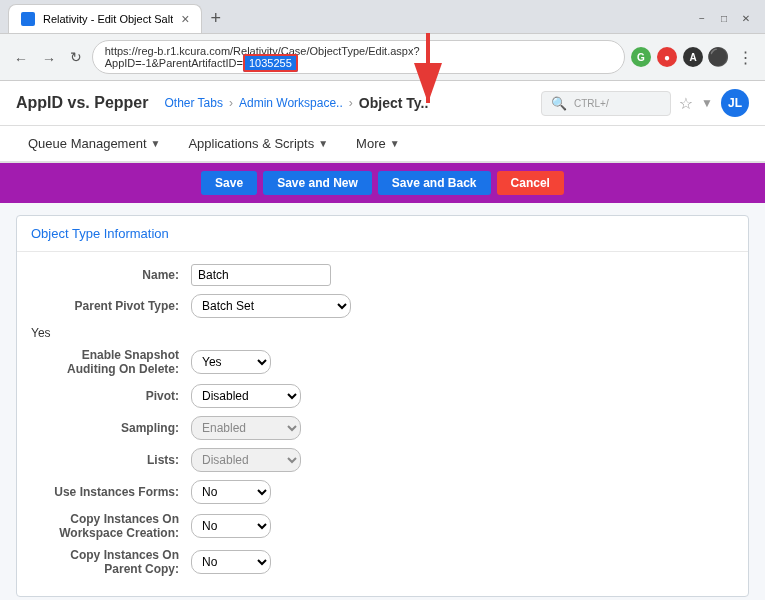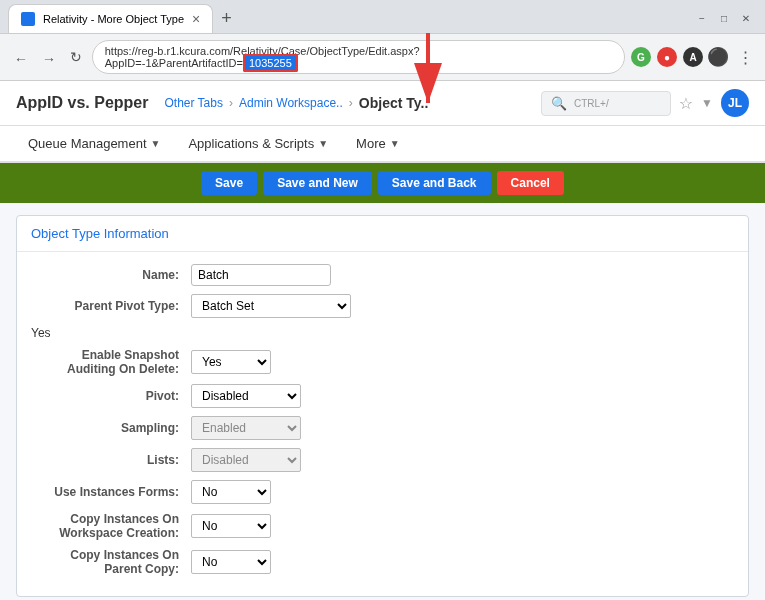--- a/index.html
+++ b/index.html
@@ -33,40 +33,40 @@
     .star-icon { color: #999; font-size: 16px; cursor: pointer; }
     .chevron-icon { color: #999; font-size: 12px; cursor: pointer; }
     .user-avatar { width: 28px; height: 28px; border-radius: 50%; background: #1a73e8; color: #fff; display: flex; align-items: center; justify-content: center; font-size: 12px; font-weight: bold; cursor: pointer; }
 
     
     .nav-menu { background: #fff; border-bottom: 2px solid #e0e0e0; padding: 0 16px; display: flex; align-items: center; gap: 4px; }
     .nav-item { padding: 10px 12px; font-size: 13px; color: #333; cursor: pointer; display: flex; align-items: center; gap: 4px; }
     .nav-chevron { font-size: 10px; color: #555; }
 
     
-    .toolbar { background: #4d7c0f; padding: 8px 16px; display: flex; align-items: center; gap: 6px; justify-content: center; }
+    .toolbar { background: #a21caf; padding: 8px 16px; display: flex; align-items: center; gap: 6px; justify-content: center; }
     .btn { padding: 5px 14px; border: none; border-radius: 3px; font-size: 12px; cursor: pointer; font-weight: bold; }
     .btn-primary { background: #1a73e8; color: #fff; }
     .btn-secondary { background: #1a73e8; color: #fff; }
     .btn-cancel { background: #f44336; color: #fff; }
 
     
     .main-content { background: #f5f7fa; padding: 12px 16px; height: calc(600px - 180px); overflow-y: auto; }
 
     
     .card { background: #fff; border: 1px solid #d0d7de; border-radius: 4px; margin-bottom: 12px; }
     .card-header { padding: 10px 14px; font-size: 13px; font-weight: normal; color: #1a73e8; border-bottom: 1px solid #e8e8e8; }
     .card-body { padding: 12px 14px; }
 
     
     .form-row { display: flex; align-items: center; margin-bottom: 8px; }
     .form-label { text-align: right; width: 160px; min-width: 160px; padding-right: 12px; font-size: 12px; color: #555; font-weight: bold; }
     .form-value { font-size: 12px; color: #333; }
     .form-input { border: 1px solid #bbb; border-radius: 3px; padding: 3px 6px; font-size: 12px; width: 140px; }
-    .form-select { border: 1px solid #bbb; border-radius: 2px; padding: 3px 6px; font-size: 12px; background: #fff; cursor: pointer; }
+    .form-select { border: 1px solid #bbb; border-radius: 10px; padding: 3px 6px; font-size: 12px; background: #fff; cursor: pointer; }
     .form-select-wide { width: 160px; }
     .form-select-sm { width: 80px; }
     .form-select-mid { width: 110px; }
 
     
     .form-select[disabled], .form-select.disabled-look { background: #f0f0f0; color: #888; }
 
     
     .red-arrow-container { position: absolute; top: 28px; left: 398px; z-index: 999; pointer-events: none; }
   </style>
@@ -85,21 +85,21 @@
   </svg>
 </div>
 
 <div class="browser-chrome">
 
   <div style="position:relative; background:#dee1e6; padding: 4px 8px 0; display:flex; align-items:center; justify-content:space-between;">
     <div style="display:flex; align-items:center; gap:4px; flex:1;">
 
       <div class="tab">
         <span style="width:14px;height:14px;background:#1a73e8;border-radius:2px;display:inline-block;"></span>
-        <span style="font-size:11px; flex:1; overflow:hidden; white-space:nowrap;">Relativity - More Object Type</span>
+        <span style="font-size:11px; flex:1; overflow:hidden; white-space:nowrap;">Relativity - Edit Object Salt</span>
         <span class="tab-close">×</span>
       </div>
       <button class="tab-new">+</button>
     </div>
 
     <div style="display:flex; gap:8px; padding-right:4px;">
       <button class="win-btn">−</button>
       <button class="win-btn">□</button>
       <button class="win-btn">✕</button>
     </div>

